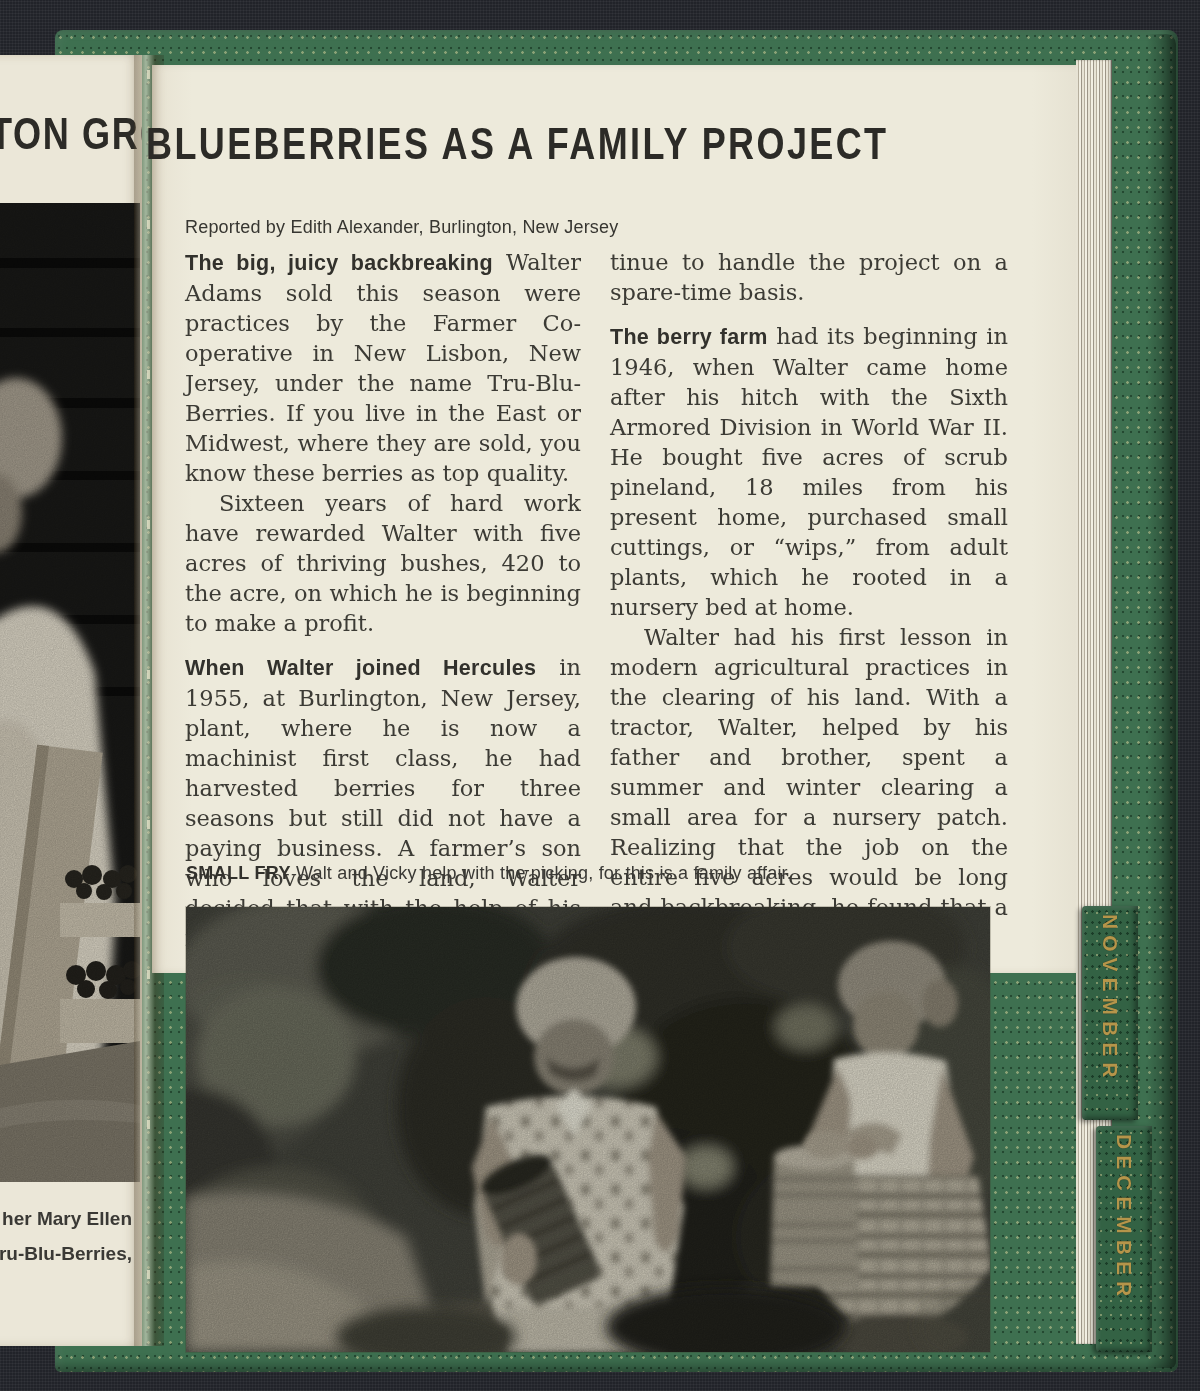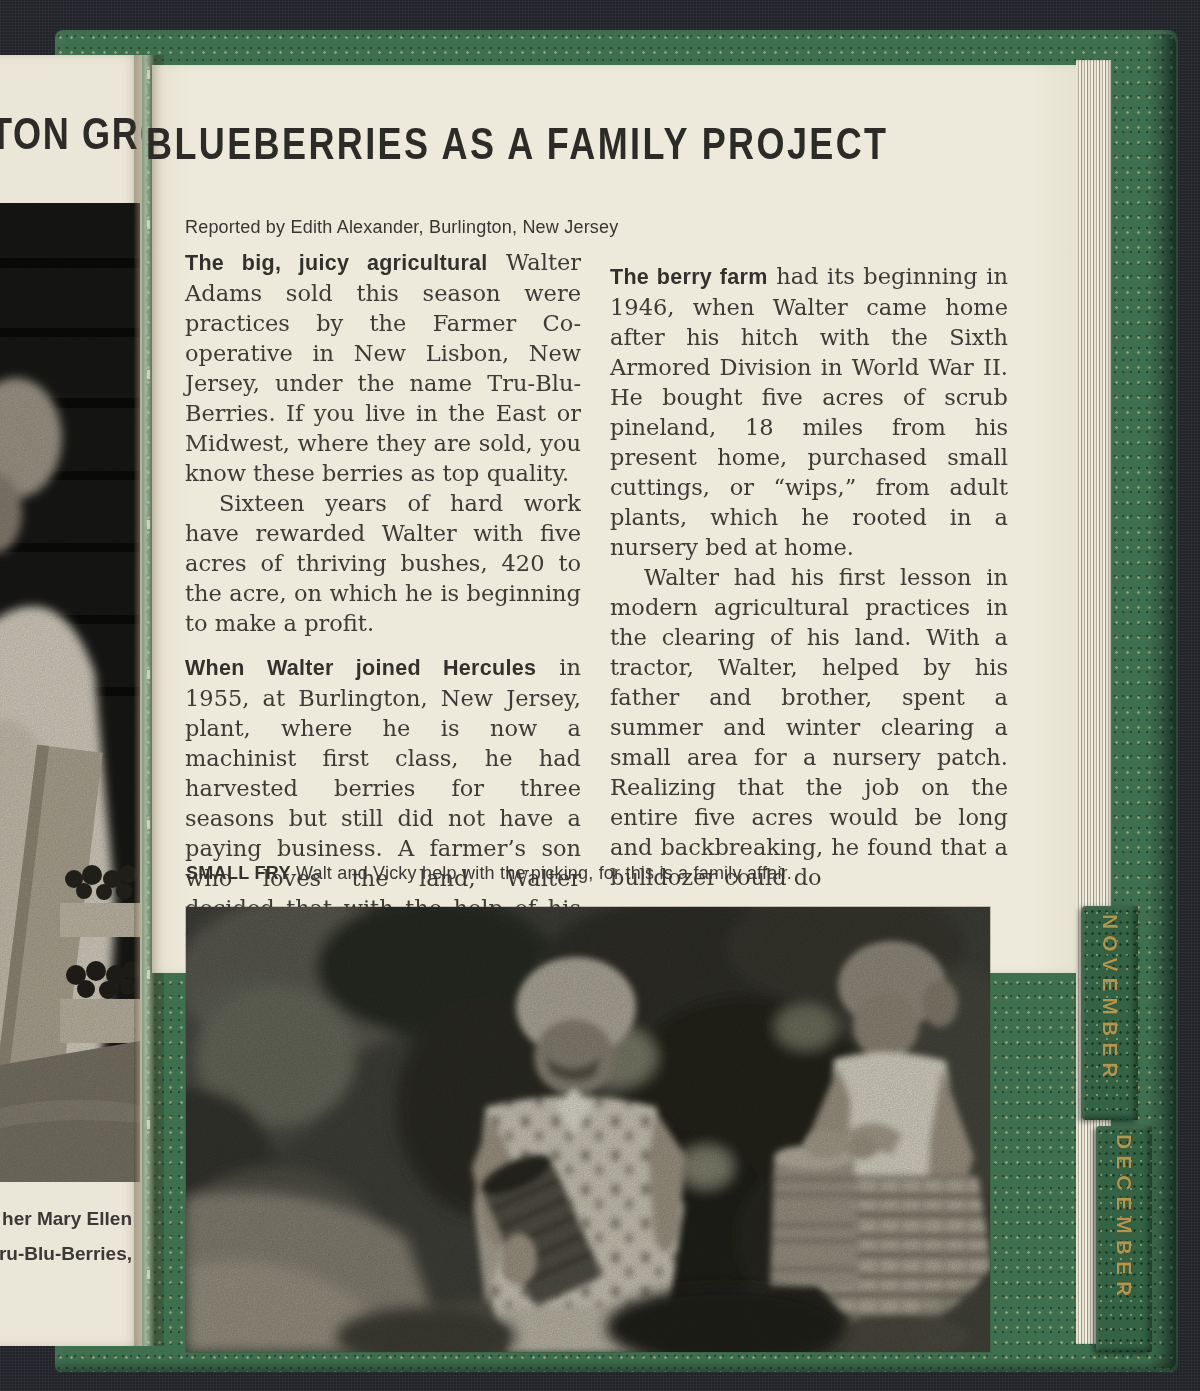--- a/index.html
+++ b/index.html
@@ -179,26 +179,27 @@
   </div>
 
   <div class="gutter"></div>
   <div class="stitches"></div>
 
   <div class="right-page">
     <div class="headline">BLUEBERRIES AS A FAMILY PROJECT</div>
     <div class="byline">Reported by Edith Alexander, Burlington, New Jersey</div>
 
     <div class="col col-left">
-      <p class="para"><span class="lead">The big, juicy agricultural</span><span> Walter Adams sold this season were practices by the Farmer Co-operative in New Lisbon, New Jersey, under the name Tru-Blu-Berries.  If you live in the East or Midwest, where they are sold, you know these berries as top quality.</span></p>
+      <p class="para"><span class="lead">The big, juicy backbreaking</span><span> Walter Adams sold this season were practices by the Farmer Co-operative in New Lisbon, New Jersey, under the name Tru-Blu-Berries.  If you live in the East or Midwest, where they are sold, you know these berries as top quality.</span></p>
       <p class="para indent"><span>Sixteen years of hard work have rewarded Walter with five acres of thriving bushes, 420 to the acre, on which he is beginning to make a profit.</span></p>
       <p class="para section"><span class="lead">When Walter joined Hercules</span><span> in 1955, at Burlington, New Jersey, plant, where he is now a machinist first class, he had harvested berries for three seasons but still did not have a paying business.  A farmer’s son who loves the land, Walter decided that with the help of his father and brother and his growing family he could con-</span></p>
     </div>
 
     <div class="col col-right">
+      <p class="para"><span>tinue to handle the project on a spare-time basis.</span></p>
       <p class="para section"><span class="lead">The berry farm</span><span> had its beginning in 1946, when Walter came home after his hitch with the Sixth Armored Division in World War II.  He bought five acres of scrub pineland, 18 miles from his present home, purchased small cuttings, or “wips,” from adult plants, which he rooted in a nursery bed at home.</span></p>
       <p class="para indent"><span>Walter had his first lesson in modern agricultural practices in the clearing of his land.  With a tractor, Walter, helped by his father and brother, spent a summer and winter clearing a small area for a nursery patch.  Realizing that the job on the entire five acres would be long and backbreaking, he found that a bulldozer could do</span></p>
     </div>
 
     <div class="photo-caption"><span class="lead">SMALL FRY</span><span> Walt and Vicky help with the picking, for this is a family affair.</span></div>
 
     <svg class="article-photo" viewBox="0 0 804 445" preserveAspectRatio="none">
       <defs>
         <filter id="soft2" x="-20%" y="-20%" width="140%" height="140%">
             <feGaussianBlur stdDeviation="7"></feGaussianBlur>

